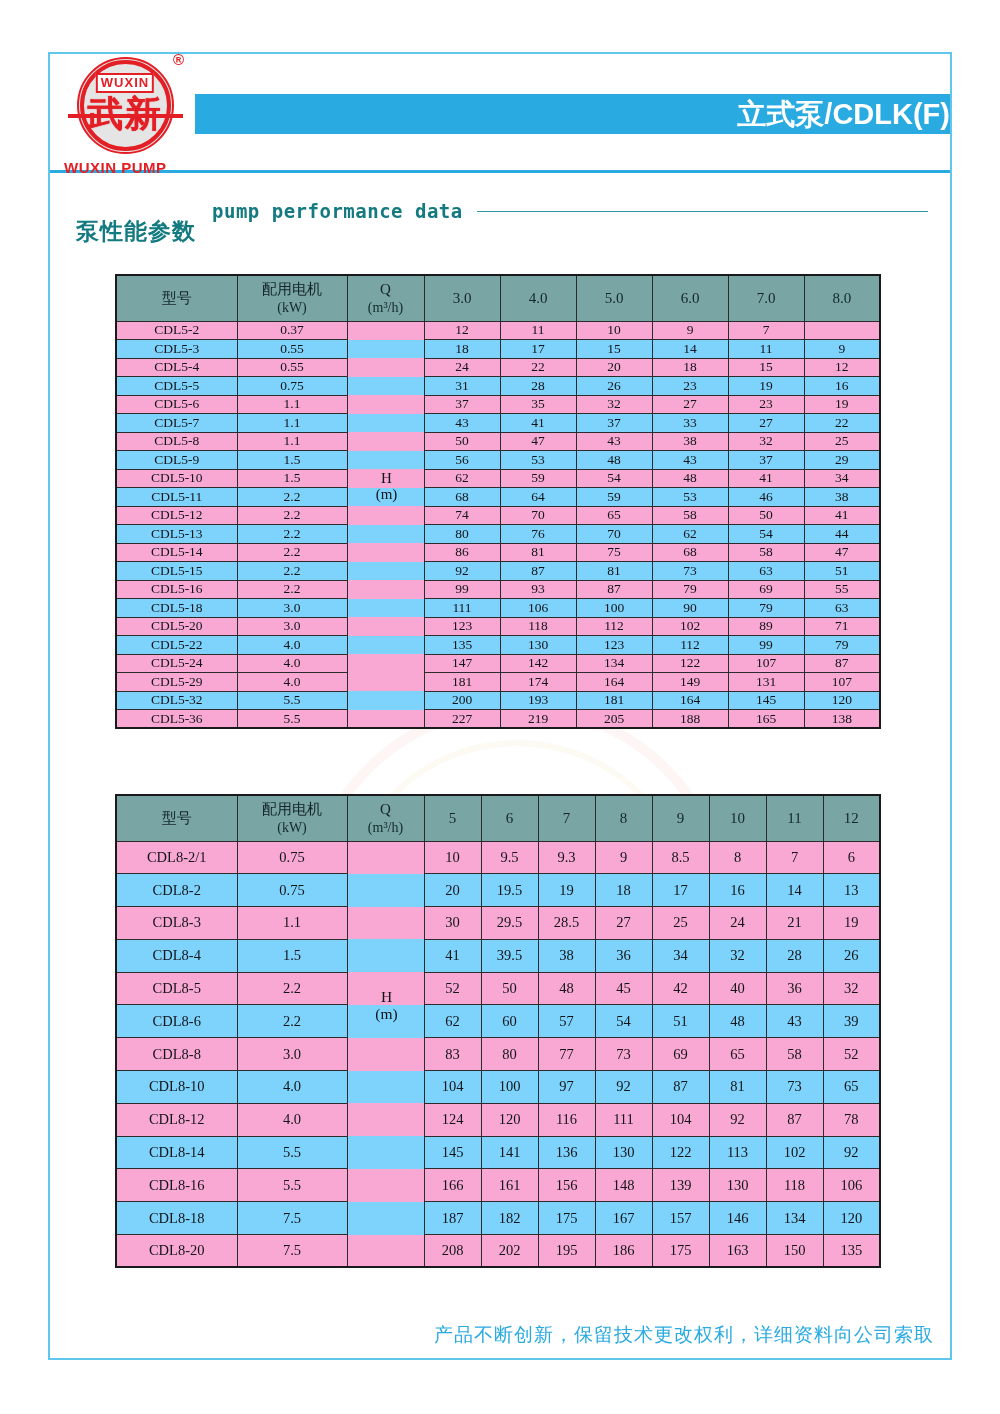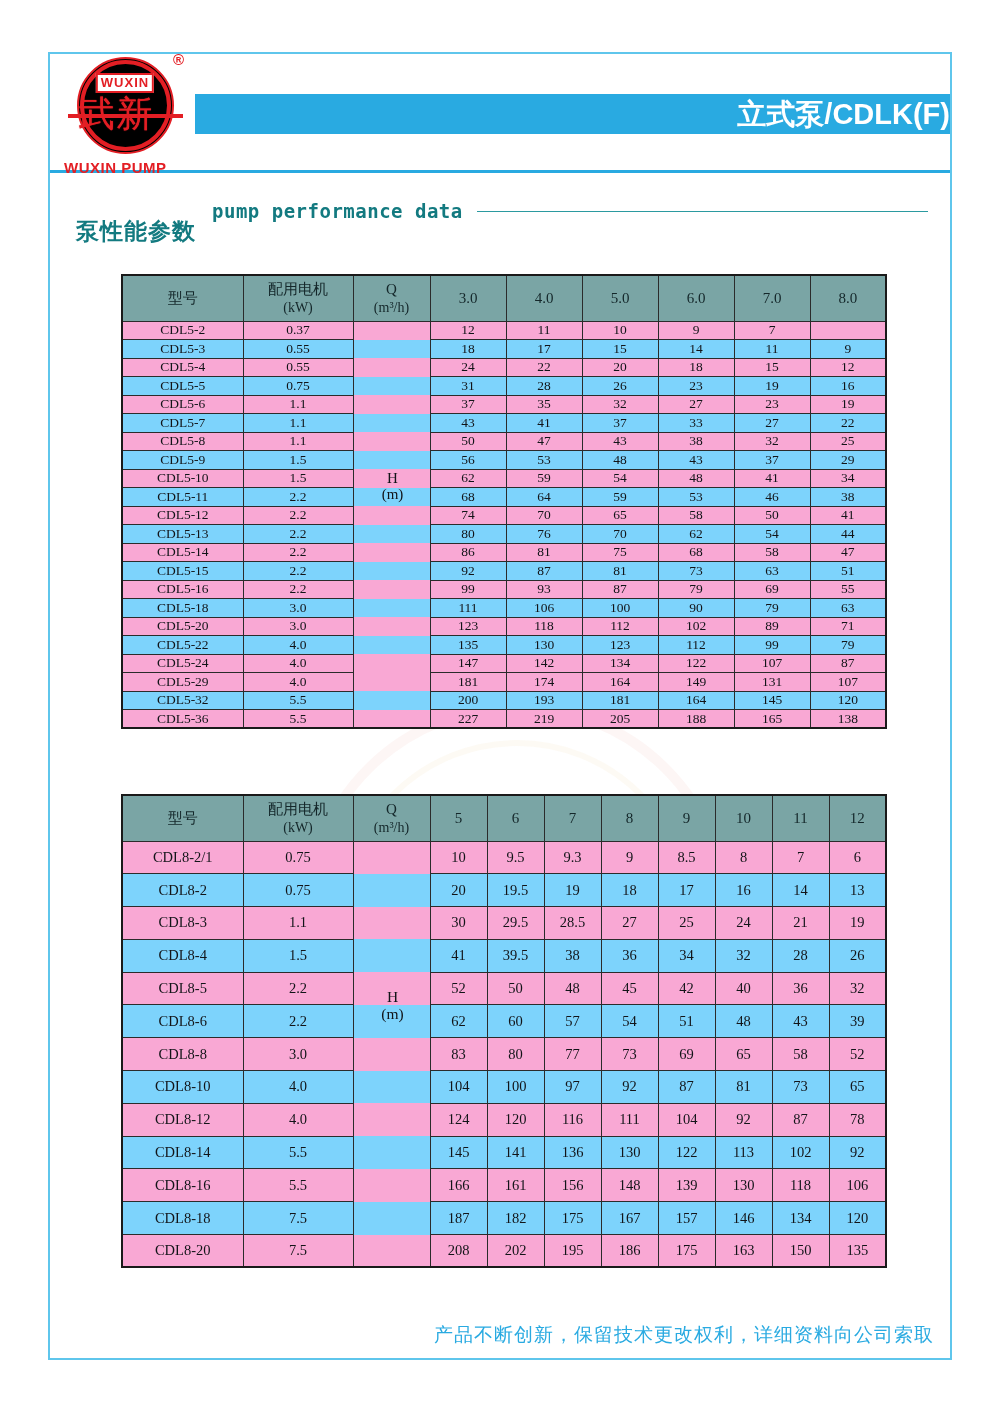--- a/index.html
+++ b/index.html
@@ -3,47 +3,47 @@
 <meta charset="utf-8">
 <style>
   html,body{margin:0;padding:0;background:#ffffff;width:1000px;height:1414px;overflow:hidden;
     font-family:"Liberation Sans",sans-serif;}
   *{box-sizing:border-box;}
   .page{position:absolute;left:48px;top:52px;width:904px;height:1308px;
     border:2px solid #5fc6ec;background:#fff;}
   
   .logo{position:absolute;left:14px;top:1px;width:122px;z-index:5;}
   .logo-circle{position:relative;width:97px;height:97px;margin:2px auto 0;
-    border:2px solid #e31e24;border-radius:50%;background:#000000;}
+    border:2px solid #e31e24;border-radius:50%;background:#e5e5e5;}
   .logo-circle::before{content:"";position:absolute;inset:1px;border:4px solid #e31e24;border-radius:50%;}
   .logo-reg{position:absolute;top:-4px;right:2px;color:#e31e24;font-size:15px;font-weight:bold;}
   .logo-strike{position:absolute;left:-11px;right:-11px;top:55px;height:4px;background:#e31e24;z-index:1;}
   .logo-box{position:absolute;top:14px;left:50%;transform:translateX(-50%);z-index:2;
     border:2px solid #e31e24;background:#fff;color:#e31e24;font-weight:bold;font-size:13px;
     line-height:16px;padding:0 3px;letter-spacing:1px;}
-  .logo-cn{position:absolute;top:33px;left:0;width:100%;z-index:2;
-    color:#e31e24;font-size:36px;font-weight:normal;letter-spacing:2px;line-height:44px;
+  .logo-cn{position:absolute;top:33px;left:0;width:100%;text-align:center;z-index:2;
+    color:#e31e24;font-size:36px;font-weight:bold;letter-spacing:2px;line-height:44px;
     text-shadow:0 0 1px #e31e24;}
   .logo-caption{margin-top:5px;color:#e31e24;font-weight:bold;font-size:15px;letter-spacing:0.5px;}
   
   .banner{position:absolute;left:145px;right:0;top:40px;height:40px;background:#29aae1;
     color:#fff;font-size:29px;font-weight:bold;text-align:right;line-height:40px;padding-right:0;}
   .hr-blue{position:absolute;left:0;right:0;top:116px;height:3px;background:#29aae1;}
   
   .section{position:absolute;left:26px;right:0;top:140px;display:flex;align-items:center;height:34px;}
   .sec-cn{color:#137a80;font-size:23px;font-weight:600;letter-spacing:1px;margin-top:41px;}
   .sec-en{color:#137a80;font-size:19px;font-weight:600;margin-left:16px;
     font-family:"DejaVu Sans Mono",monospace;letter-spacing:0.5px;}
   .sec-rule{flex:1;height:1px;background:#2b9aa0;margin:0 22px 0 14px;}
   
   .wm{position:absolute;left:252px;top:648px;width:430px;height:430px;border-radius:50%;
     border:10px solid rgba(210,80,60,0.05);}
   .wm::before{content:"";position:absolute;inset:28px;border-radius:50%;border:6px solid rgba(220,170,60,0.06);}
   
-  .tbl-wrap{position:absolute;left:71px;width:674px;}
+  .tbl-wrap{position:absolute;left:65px;width:674px;}
   .tbl-wrap.t1{top:220px;}
   .tbl-wrap.t2{top:740px;}
   table{border-collapse:collapse;table-layout:fixed;width:766px;border:2px solid #1a1a1a;
     font-family:"Liberation Serif",serif;color:#121418;}
   th,td{border:1px solid #2b2b2b;text-align:center;padding:0;overflow:hidden;}
   thead th{background:#7aa5a5;height:46px;font-weight:normal;font-size:15px;color:#14272a;line-height:1.25;}
   thead .sub{font-size:14px;}
   tbody tr{background:#f9a8d4;}
   tbody tr.alt{background:#7dd3fc;}
   .t1 tbody tr{height:18.5px;font-size:13.5px;}

